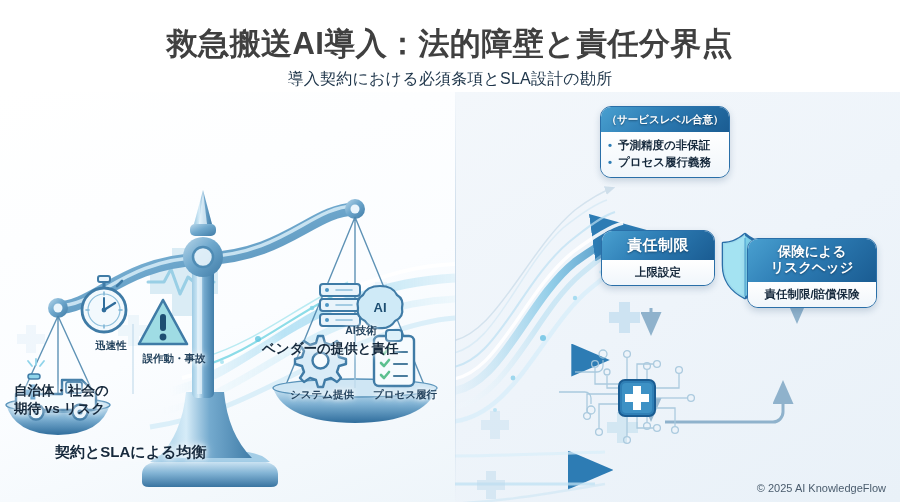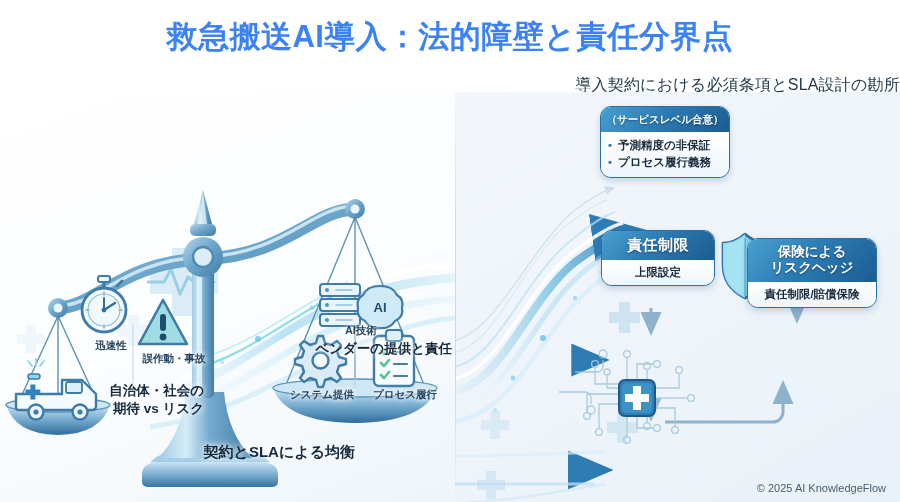--- a/index.html
+++ b/index.html
@@ -24,36 +24,35 @@
 
   
   .header {
     position: absolute;
     left: 0; top: 0;
     width: 900px; height: 92px;
     background: #ffffff;
     text-align: center;
   }
   .title {
-    margin: 13px;
-    padding-top: 6px;
+    margin: 0;
+    padding-top: 26px;
     font-size: 31px;
     font-weight: bold;
     letter-spacing: 0.4px;
-    color: #3b82f6;
+    color: #404040;
     line-height: 1.15;
   }
   .subtitle {
     margin: 0;
     padding-top: 7px;
     font-size: 16px;
     font-weight: normal;
     color: #1d3449;
     letter-spacing: 0.2px;
-    text-align: right;
   }
 
   
   .panel-left {
     position: absolute;
     left: 0; top: 92px;
     width: 455px; height: 410px;
     background: linear-gradient(160deg, #ffffff 0%, #fbfdff 55%, #eef5fa 100%);
     overflow: hidden;
   }
@@ -80,21 +79,21 @@
     font-size: 10.5px;
     font-weight: bold;
     white-space: nowrap;
     text-align: center;
     text-shadow: 0 0 4px rgba(255,255,255,.95), 0 0 8px rgba(255,255,255,.8);
   }
   .cap {
     position: absolute;
     color: #16293c;
     font-weight: bold;
-    text-align: right;
+    text-align: left;
     white-space: pre-line;
     line-height: 1.32;
     text-shadow: 0 0 5px rgba(255,255,255,.95), 0 0 10px rgba(255,255,255,.85);
   }
   .cap-pan { font-size: 13.5px; }
   .cap-foot { font-size: 15px; }
 
   
   .card {
     position: absolute;

